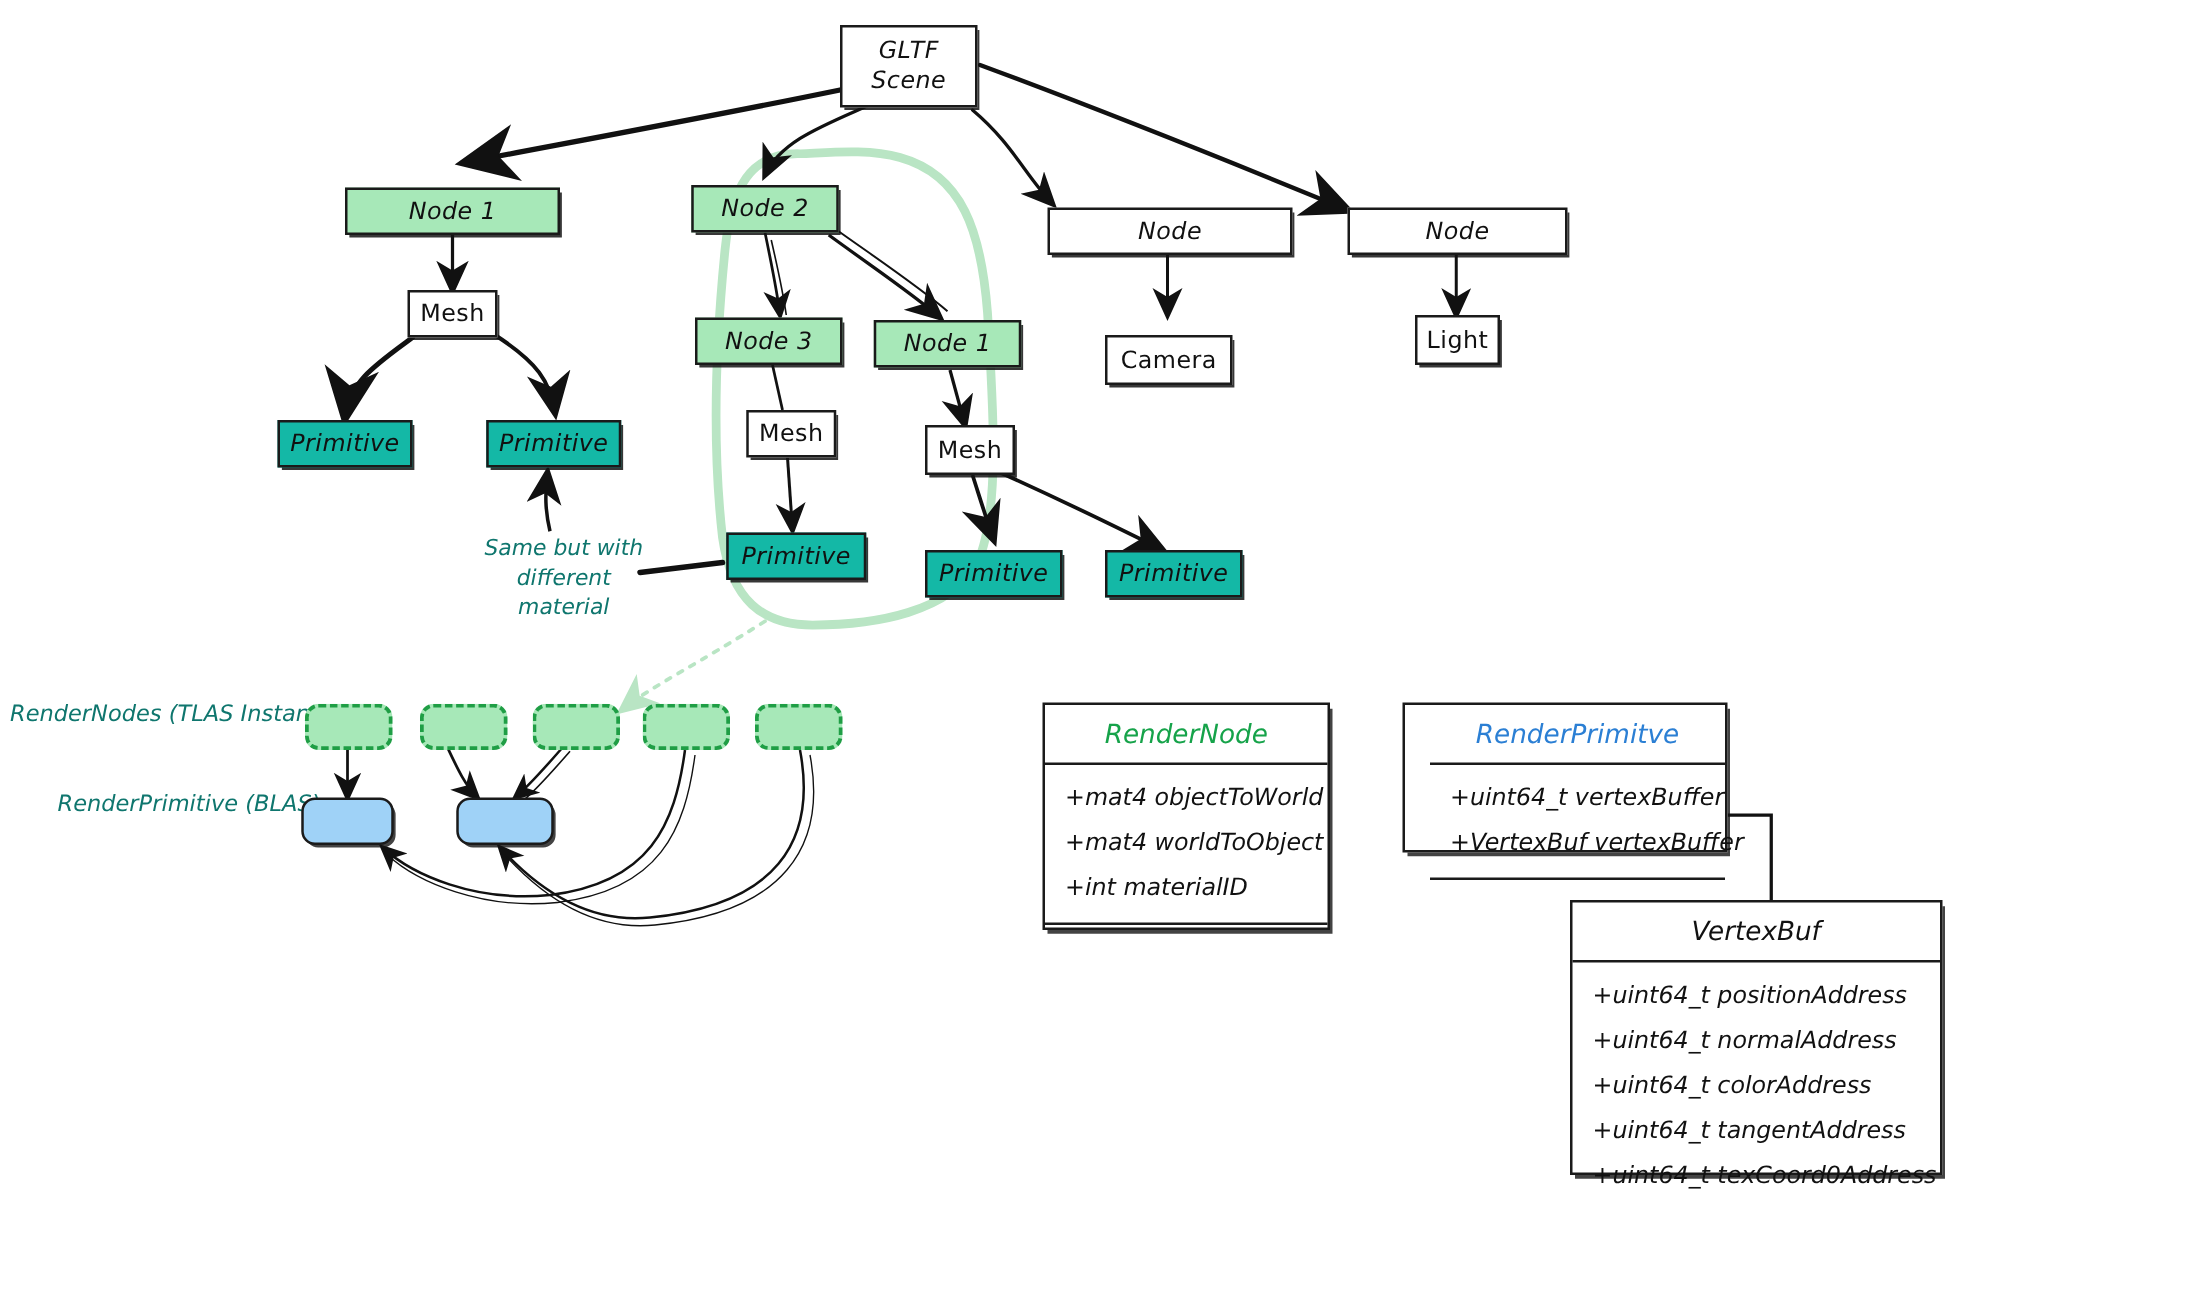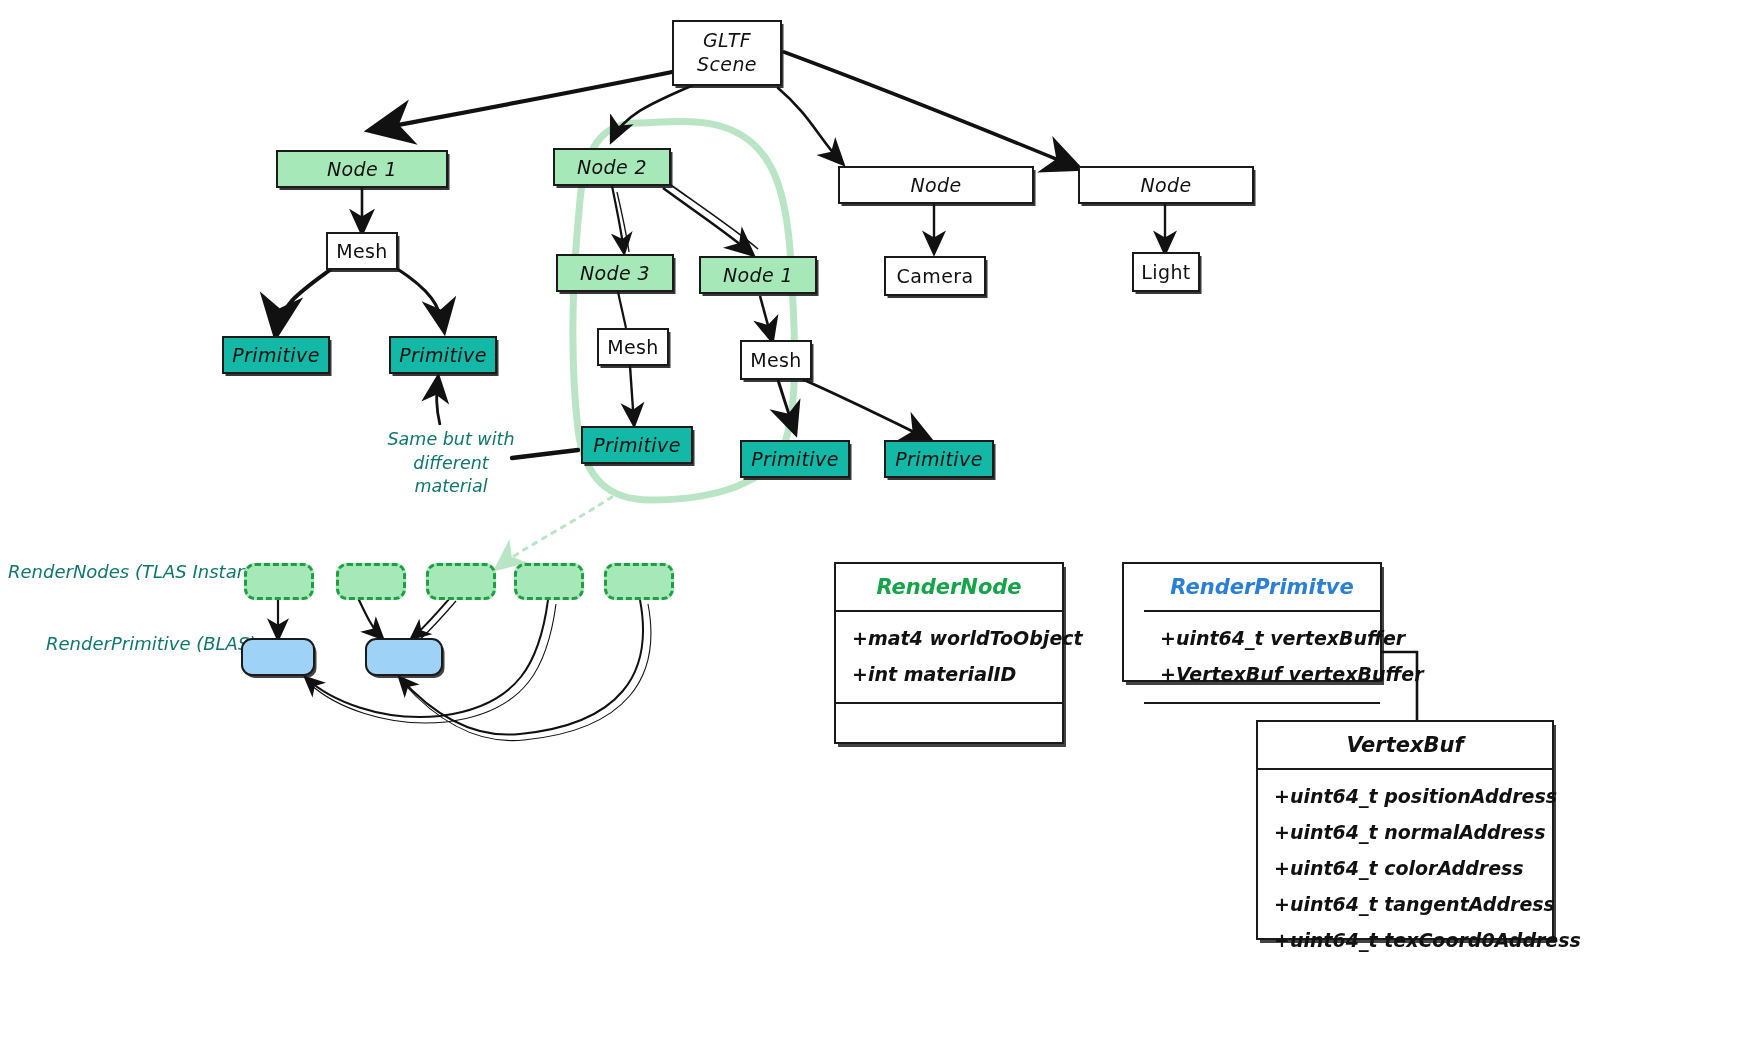--- a/index.html
+++ b/index.html
@@ -74,21 +74,20 @@
     line-height: 1.35;
     white-space: pre-line;
     font-style: italic;
   }
   .umlbox {
     position: absolute;
     box-sizing: border-box;
     border: 2.2px solid #1a1a1a;
     background: #ffffff;
     box-shadow: 3px 4px 0 -1px rgba(20,20,20,0.8);
-    font-weight: bold;
   }
   .uml-title {
     text-align: center;
     font-size: 21px;
     font-style: italic;
     padding: 11px 6px 11px 6px;
     border-bottom: 2.2px solid #1a1a1a;
     font-family: "DejaVu Sans", sans-serif;
   }
   .uml-title.green { color: #16a34a; }
@@ -227,21 +226,21 @@
   <div class="node-box node-blue" style="left:740px; top:440px; width:110px; height:38px;">
     <span>Primitive</span>
   </div>
   <div class="node-box node-blue" style="left:884px; top:440px; width:110px; height:38px;">
     <span>Primitive</span>
   </div>
 
   <div class="node-box" style="left:838px; top:166px; width:196px; height:38px;">
     <span>Node</span>
   </div>
-  <div class="node-box plain" style="left:884px; top:256px; width:102px; height:40px;">
+  <div class="node-box plain" style="left:884px; top:268px; width:102px; height:40px;">
     <span>Camera</span>
   </div>
 
   <div class="node-box" style="left:1078px; top:166px; width:176px; height:38px;">
     <span>Node</span>
   </div>
   <div class="node-box plain" style="left:1132px; top:252px; width:68px; height:40px;">
     <span>Light</span>
   </div>
 
@@ -256,20 +255,21 @@
   <div class="dashed-green" style="left:426px; top:563px; width:70px; height:37px;"></div>
   <div class="dashed-green" style="left:514px; top:563px; width:70px; height:37px;"></div>
   <div class="dashed-green" style="left:604px; top:563px; width:70px; height:37px;"></div>
 
   <div class="rounded-blue" style="left:241px; top:638px; width:74px; height:38px;"></div>
   <div class="rounded-blue" style="left:365px; top:638px; width:78px; height:38px;"></div>
 
   <div class="umlbox" style="left:834px; top:562px; width:230px; height:182px;">
     <div class="uml-title green">RenderNode</div>
     <div class="uml-attrs">
+      <div class="uml-attr">+mat4 objectToWorld</div>
       <div class="uml-attr">+mat4 worldToObject</div>
       <div class="uml-attr">+int materialID</div>
     </div>
     <div class="uml-footer"></div>
   </div>
 
   <div class="umlbox" style="left:1122px; top:562px; width:260px; height:120px;padding-left:20px;">
     <div class="uml-title blue">RenderPrimitve</div>
     <div class="uml-attrs">
       <div class="uml-attr">+uint64_t vertexBuffer</div>

